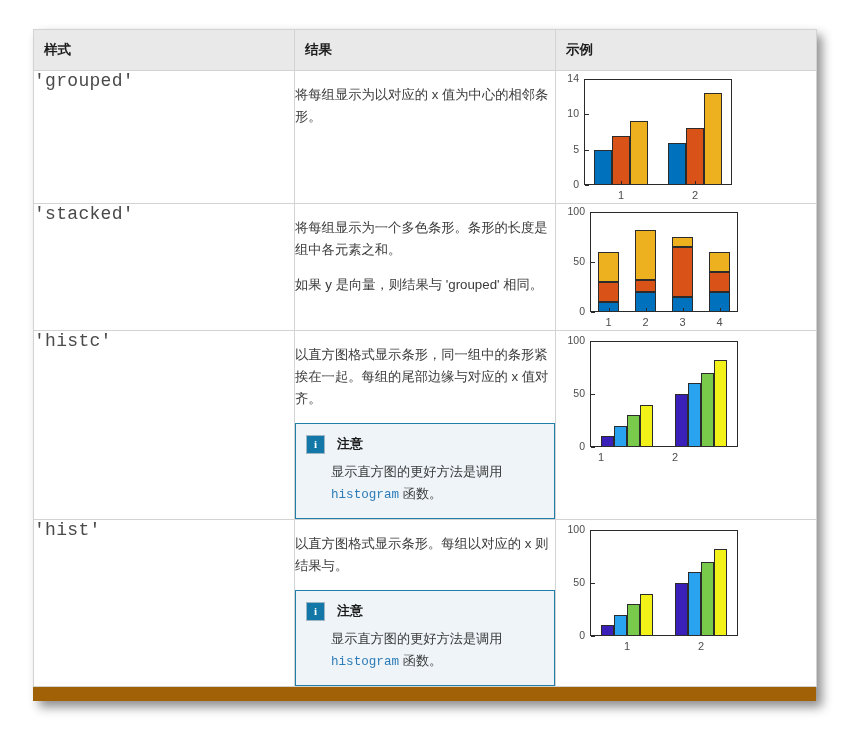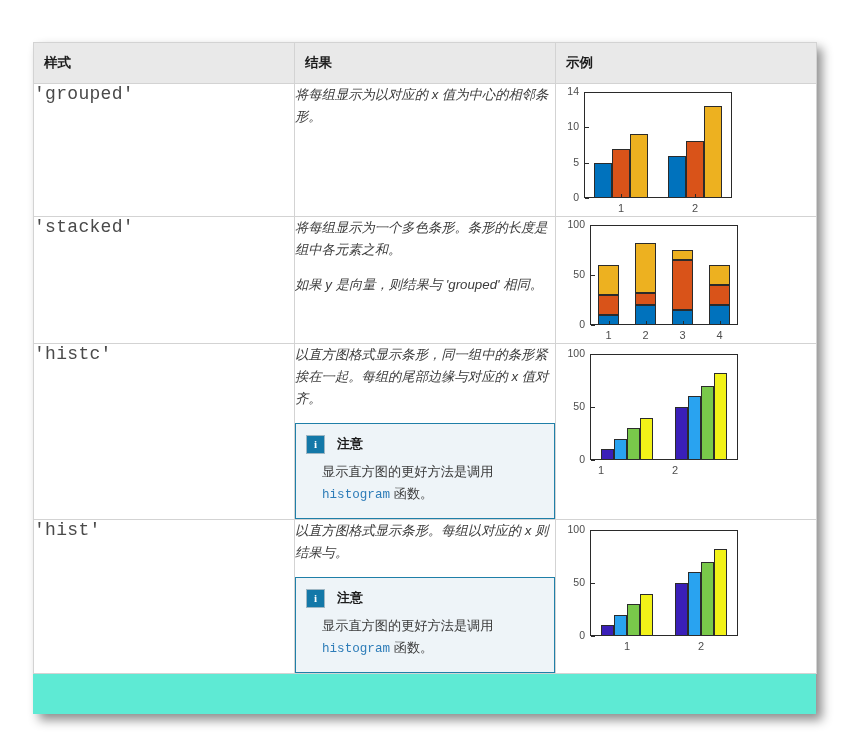--- a/index.html
+++ b/index.html
@@ -10,24 +10,24 @@
   body {
     width: 849px;
     height: 733px;
     overflow: hidden;
     font-family: "Liberation Sans", sans-serif;
   }
 
   .page {
     position: absolute;
     left: 33px;
-    top: 42px;
+    top: 29px;
     width: 783px;
     height: 672px;
-    background: #5eead4;
+    background: #a16207;
     box-shadow: 6px 6px 10px rgba(0,0,0,0.45);
   }
 
   table.styles-table {
     border-collapse: collapse;
     width: 783px;
     table-layout: fixed;
     background: #ffffff;
   }
 
@@ -65,22 +65,21 @@
     color: #3b3b3b;
     line-height: 22px;
     padding: 12px 14px 12px 10px;
   }
 
   td.cell-example {
     padding: 8px 6px 6px 10px;
   }
 
   .cell-result p {
-    margin: 0 0 13px 0;
-    font-style: italic;
+    margin: 13px 0 13px 0;
   }
   .cell-result p:last-child {
     margin-bottom: 0;
   }
 
   
   .note-box {
     border: 1px solid #1f7fa8;
     background: #eef4f8;
     padding: 10px 12px 12px 10px;
@@ -105,21 +104,21 @@
     line-height: 17px;
     margin-top: 1px;
   }
   .note-title {
     font-size: 13px;
     font-weight: bold;
     color: #1c1c1c;
     line-height: 19px;
   }
   .note-body {
-    margin: 7px 0 0 16px;
+    margin: 7px 0 0 25px;
     font-size: 13.2px;
     color: #3b3b3b;
     line-height: 22px;
   }
   .note-code {
     font-family: "Liberation Mono", monospace;
     font-size: 12.6px;
     color: #2d7cb8;
   }
 

